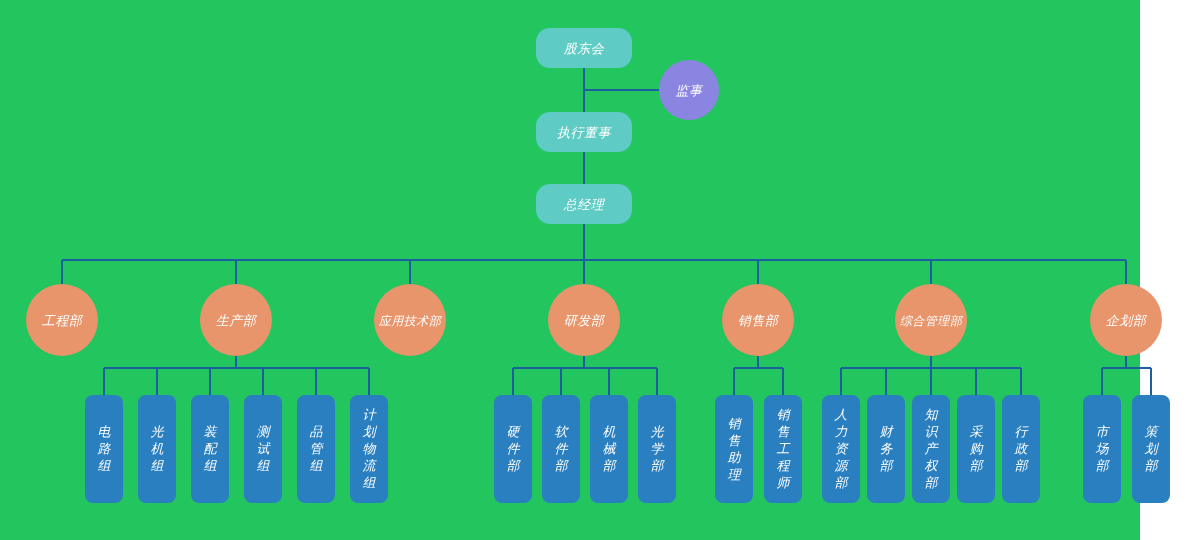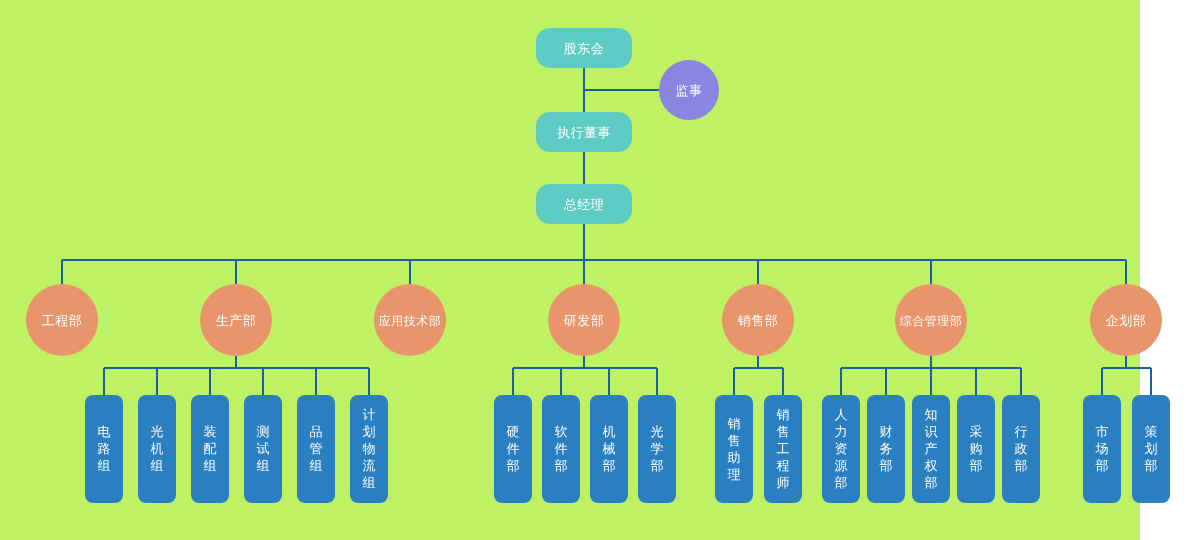--- a/index.html
+++ b/index.html
@@ -10,21 +10,22 @@
   body {
     width: 1200px;
     height: 540px;
     overflow: hidden;
     font-family: "DejaVu Sans", "Liberation Sans", sans-serif;
   }
   #chart-root {
     position: relative;
     width: 1140px;
     height: 540px;
-    background: #bef264;
+    background: #22c55e;
+    font-style: italic;
   }
   svg#org-canvas {
     position: absolute;
     left: 0;
     top: 0;
     width: 1200px;
     height: 540px;
     display: block;
   }
   .node-label {

